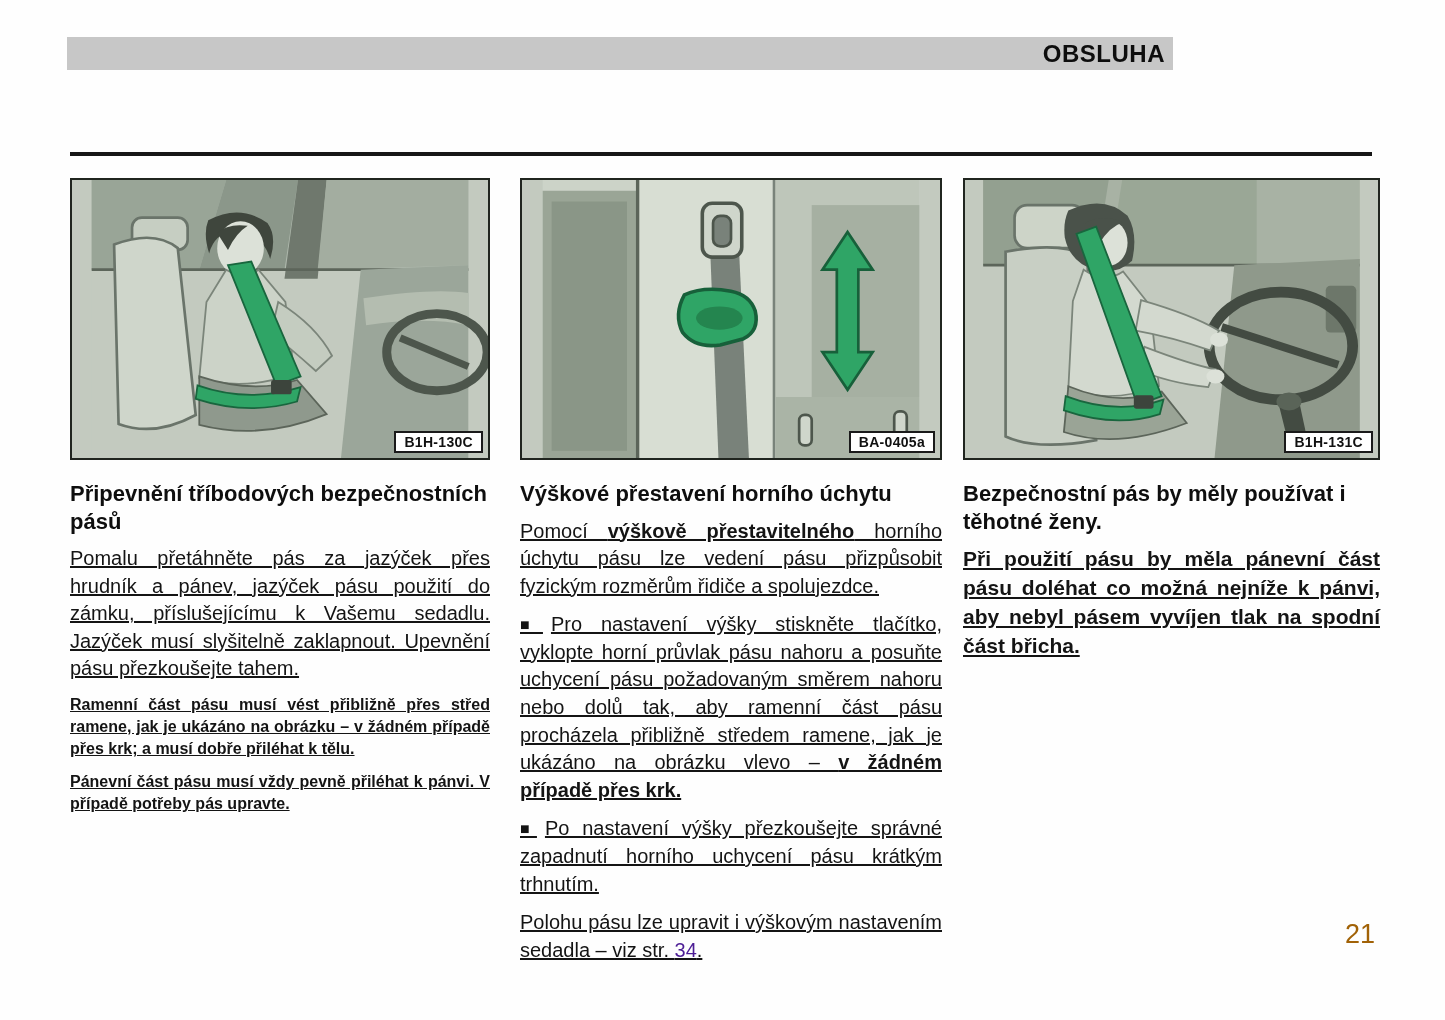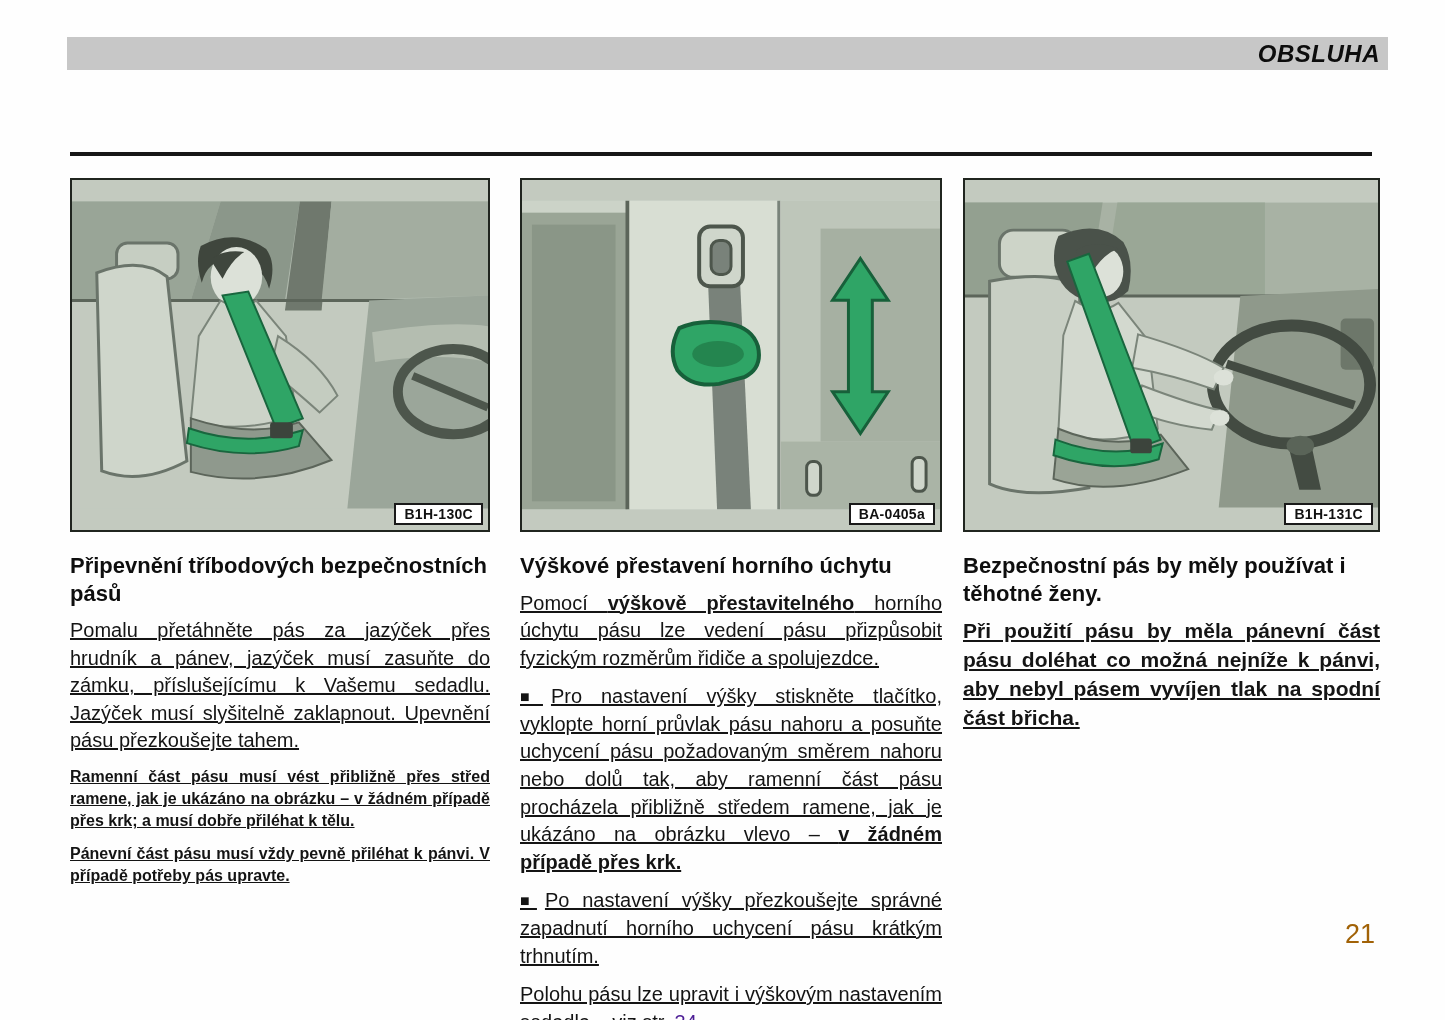--- a/index.html
+++ b/index.html
@@ -6,39 +6,38 @@
   html,body { background:#ffffff; }
   body {
     width:1445px; height:1020px;
     font-family:"Liberation Sans","DejaVu Sans",sans-serif;
     color:#111; position:relative; overflow:hidden;
   }
   .page { position:absolute; inset:0; background:#fefefe; }
 
   
   .header-bar {
-    position:absolute; left:67px; top:37px; width:1321px; height:33px;
+    position:absolute; left:67px; top:37px; width:1106px; height:33px;
     background:#c7c7c7; display:flex; align-items:center; justify-content:flex-end;
     padding-right:8px;
-    font-style:italic;
   }
   .header-title { font-weight:bold; font-size:24px; letter-spacing:0.5px; color:#0d0d0d; }
 
   .top-rule {
     position:absolute; left:70px; top:152px; width:1302px; height:4px; background:#161616;
   }
 
   
   .col { position:absolute; top:178px; }
   .col-left   { left:70px;  width:420px; }
   .col-middle { left:520px; width:422px; }
   .col-right  { left:963px; width:417px; }
 
   .figure {
-    position:relative; width:100%; height:354px;
+    position:relative; width:100%; height:282px;
     border:2px solid #20251f; background:#c3cabf; overflow:hidden;
   }
   .figure svg { display:block; width:100%; height:100%; }
   .fig-badge {
     position:absolute; right:5px; bottom:5px; background:#ffffff;
     border:2px solid #1a1a1a; padding:1px 8px;
     font-size:14px; font-weight:bold; letter-spacing:0.3px; color:#111;
   }
 
   .section-heading {
@@ -106,21 +105,21 @@
         <g>
           <path d="M152 95 L178 91 L233 219 L206 229 Z" fill="#2fa566" stroke="#19663e" stroke-width="2"></path>
           <path d="M118 229 Q175 249 233 231 L229 247 Q175 263 116 244 Z" fill="#2fa566" stroke="#19663e" stroke-width="2"></path>
           <rect x="200" y="223" width="23" height="16" rx="3" fill="#3c443c"></rect>
         </g>
       </svg>
       <span class="fig-badge">B1H-130C</span>
     </div>
 
     <h3 class="section-heading">Připevnění tříbodových bezpečnostních pásů</h3>
-    <p class="body-text">Pomalu přetáhněte pás za jazýček přes hrudník a pánev, jazýček musí zasuňte do zámku, příslušejícímu k Vašemu sedadlu. Jazýček musí slyšitelně zaklapnout. Upevnění pásu přezkoušejte tahem.</p>
+    <p class="body-text">Pomalu přetáhněte pás za jazýček přes hrudník a pánev, jazýček pásu použití do zámku, příslušejícímu k Vašemu sedadlu. Jazýček musí slyšitelně zaklapnout. Upevnění pásu přezkoušejte tahem.</p>
     <p class="body-text bold">Ramenní část pásu musí vést přibližně přes střed ramene, jak je ukázáno na obrázku – v žádném případě přes krk; a musí dobře přiléhat k tělu.</p>
     <p class="body-text bold">Pánevní část pásu musí vždy pevně přiléhat k pánvi. V případě potřeby pás upravte.</p>
   </div>
 
   <div class="col col-middle">
     <div class="figure">
       <svg viewBox="0 0 420 310">
         <rect width="420" height="310" fill="#ccd3c8"></rect>
         <g>
           <rect x="0" y="12" width="106" height="298" fill="#9aa596"></rect>

